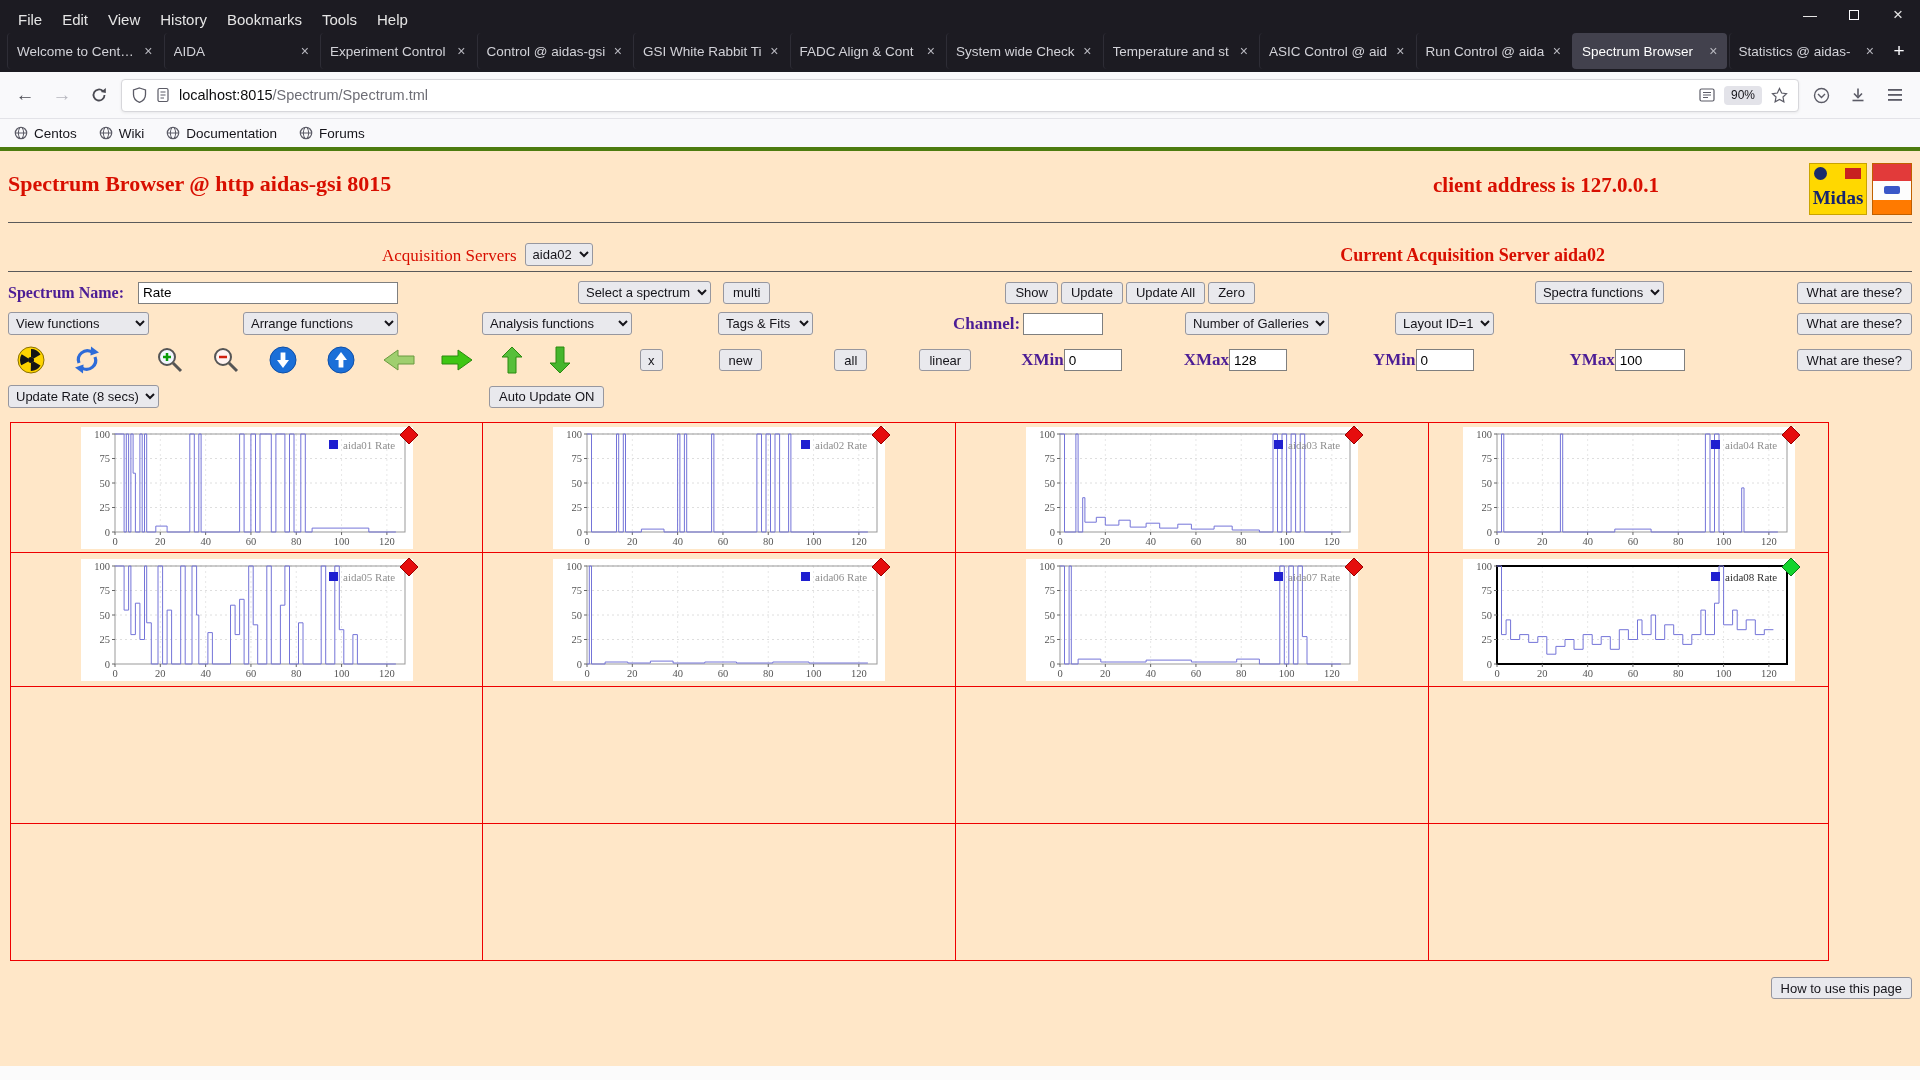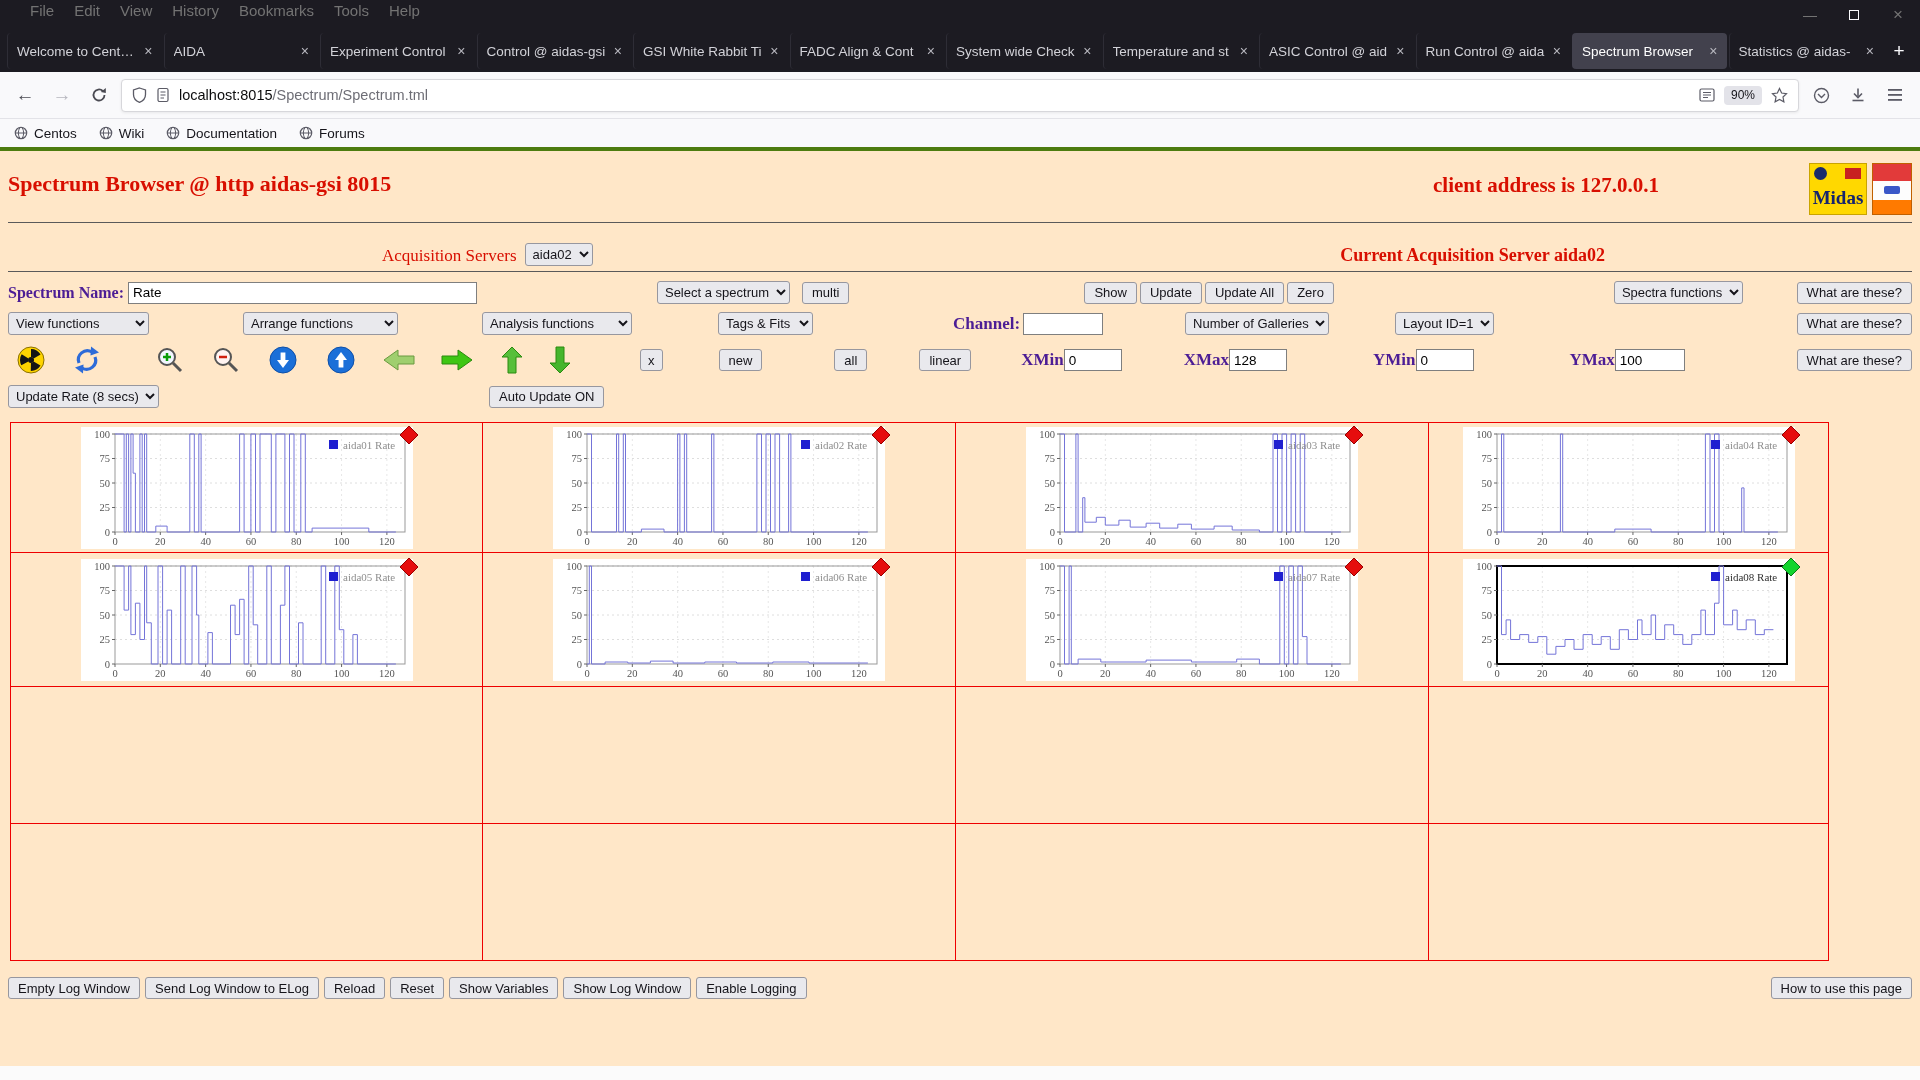--- a/index.html
+++ b/index.html
@@ -5,22 +5,22 @@
   :root{
     --chrome-dark:#1c1b22; --tab-active:#42414d; --toolbar:#f9f9fb; --icon:#5b5b66;
     --page-bg:#ffe7c8; --red:#d80f00; --grid-red:#ee0000;
   }
   *{box-sizing:border-box}
   body{margin:0;width:1920px;height:1080px;overflow:hidden;background:#fff;
        font-family:"Liberation Sans",sans-serif;}
   .window{width:1920px;height:1080px;display:flex;flex-direction:column}
 
   
-  .menubar{height:30px;background:var(--chrome-dark);display:flex;align-items:flex-start;
-           color:#737373;font-size:15px;padding-left:20px;flex:0 0 auto}
+  .menubar{height:30px;background:var(--chrome-dark);display:flex;align-items:flex-end;
+           color:#e5e5e5;font-size:15px;padding-left:8px;flex:0 0 auto}
   .menu-item{padding:2px 10px;cursor:default}
   .win-controls{margin-left:auto;display:flex;align-items:center;height:30px}
   .wc{width:44px;height:30px;display:flex;align-items:center;justify-content:center;font-size:14px}
   .wc-box{width:10px;height:10px;border:1.5px solid #fbfbfe;display:inline-block}
 
   .tabbar{height:42px;background:var(--chrome-dark);display:flex;align-items:center;
           padding:0 6px;flex:0 0 auto}
   .tabs{display:flex;flex:1;min-width:0;height:36px}
   .tab{flex:1 1 0;max-width:157px;min-width:0;height:36px;margin:0 1px;display:flex;align-items:center;
        padding:0 9px;color:#d2d2d8;font-size:13.5px;border-radius:4px;border-left:1px solid #2e2d36}
@@ -284,21 +284,21 @@
     <div class="acq-row">
       <span class="serif-red acq-label">Acquisition Servers</span>
       <select style="margin-left:8px"><option>aida02</option></select>
       <span class="serif-red current-server">Current Acquisition Server aida02</span>
     </div>
 
     <hr class="rule">
 
     <div class="ctl-row">
       <span class="red-label">Spectrum Name:</span>
-      <input class="txt" style="width: 349px; margin-left: 4px;" value="Rate">
+      <input class="txt" style="width: 260px; margin-left: 14px;" value="Rate">
       <select style="margin-left:180px"><option>Select a spectrum</option></select>
       <button class="btn" style="margin-left:12px">multi</button>
       <button class="btn" style="margin-left:235px">Show</button>
       <button class="btn" style="margin-left:3px">Update</button>
       <button class="btn" style="margin-left:3px">Update All</button>
       <button class="btn" style="margin-left:3px">Zero</button>
       <select style="margin-left:280px"><option>Spectra functions</option></select>
       <button class="btn" style="margin-left:auto">What are these?</button>
     </div>
 
@@ -754,27 +754,18 @@
       <div class="cell"></div>
       <div class="cell"></div>
       <div class="cell"></div>
       <div class="cell"></div>
       <div class="cell"></div>
       <div class="cell"></div>
       <div class="cell"></div>
     </div>
 
     <div class="footer-row">
-      <span id="footer-buttons" style="display:flex;gap:5px">
-          <button class="btn">Empty Log Window</button>
-          <button class="btn">Send Log Window to ELog</button>
-          <button class="btn">Reload</button>
-          <button class="btn">Reset</button>
-          <button class="btn">Show Variables</button>
-          <button class="btn">Show Log Window</button>
-          <button class="btn">Enable Logging</button>
-        </span>
       <button class="btn help-btn">How to use this page</button>
     </div>
 
     <div class="bottom-strip"></div>
   </div>
 </div>
 
 </body></html>

